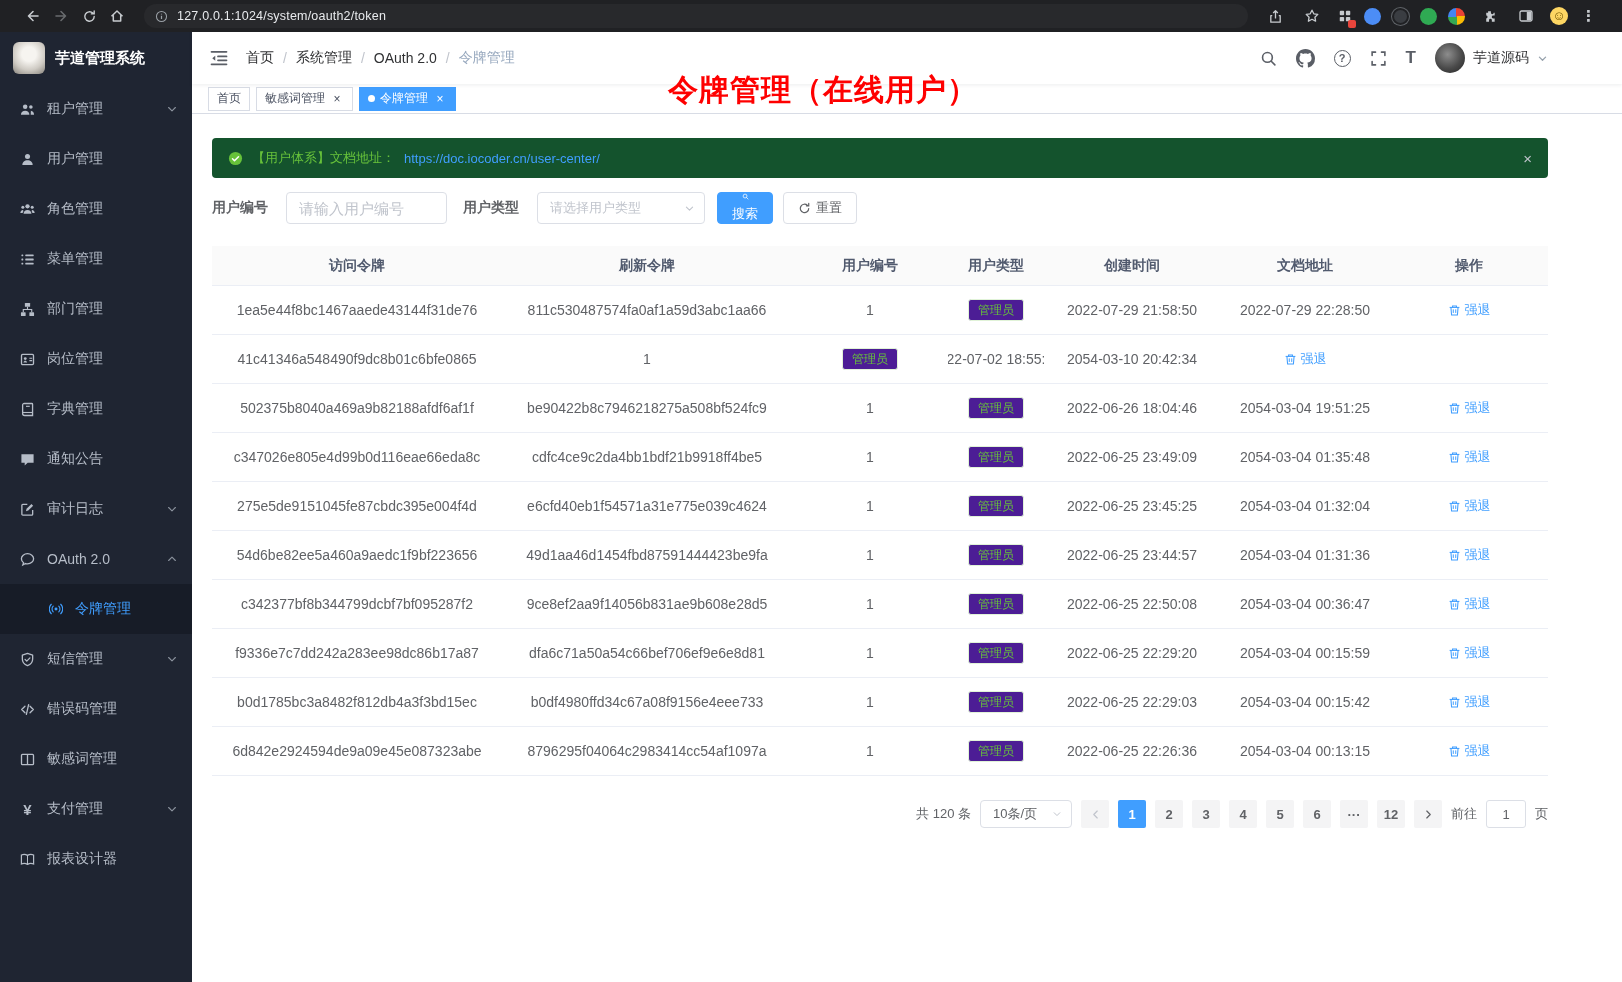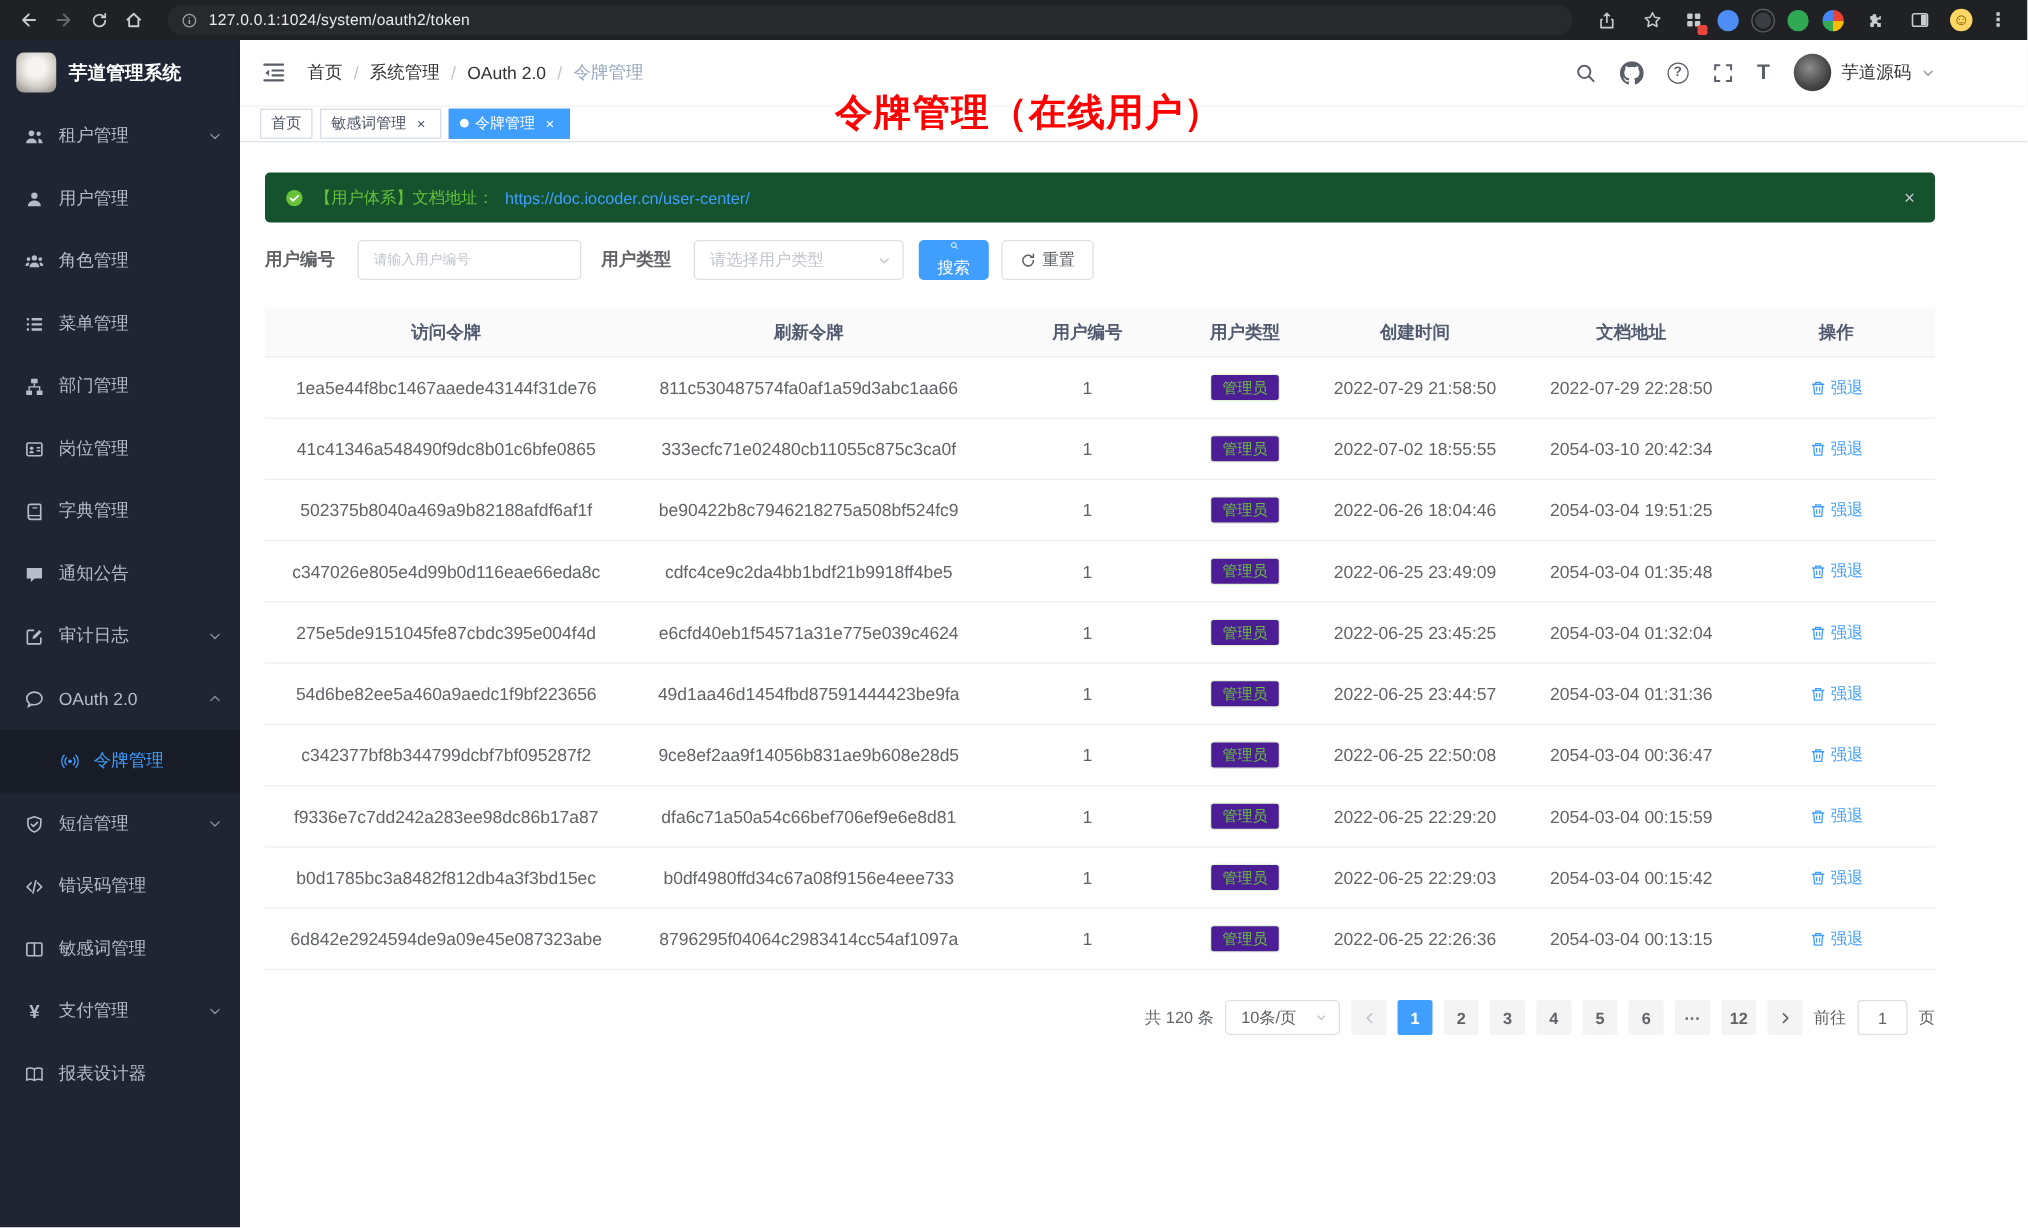--- a/index.html
+++ b/index.html
@@ -1,21 +1,21 @@
 <!DOCTYPE html>
 <html><head>
 <meta charset="utf-8">
 <style>
   * { margin:0; padding:0; box-sizing:border-box; }
   html,body { width:1622px; height:982px; overflow:hidden; }
   body { font-family:"Liberation Sans","DejaVu Sans",sans-serif; background:#fff; position:relative; font-size:14px; }
   svg { display:block; }
 
   
-  .browser-bar { height:32px; background:#202124; display:flex; align-items:center; padding:0 10px; gap:2px; }
+  .browser-bar { height:32px; background:#202124; display:flex; align-items:center; padding:0 20px; gap:2px; }
   .bicon { width:26px; height:26px; display:flex; align-items:center; justify-content:center; color:#c7cbcf; cursor:pointer; border-radius:50%; }
   .bicon.dim { color:#686b6e; }
   .url-bar { flex:1; height:24px; margin:0 12px; background:#28292c; border-radius:12px; display:flex; align-items:center; padding:0 11px; gap:9px; color:#9aa0a6; cursor:text; }
   .url-text { color:#e8eaed; font-size:12.5px; letter-spacing:.2px; }
   .browser-right { display:flex; align-items:center; gap:11px; padding-right:4px; }
   .ext { width:17px; height:17px; border-radius:50%; position:relative; flex-shrink:0; }
   .ext.grid { background:transparent; color:#c7cbcf; display:flex; align-items:center; justify-content:center; }
   .ext .badge-dot { position:absolute; right:-3px; bottom:-3px; width:8px; height:8px; background:#e8453c; border-radius:2px; }
   .ext.blue { background:#4c8df6; }
   .ext.dark { background:#3a3d42; border:2px solid #202124; box-shadow:0 0 0 1px #5f6368; }
@@ -69,21 +69,21 @@
 
   
   .content { flex:1; padding:24px 74px 0 20px; background:#fff; overflow:hidden; }
   .alert { height:40px; background:#14532d; border-radius:4px; display:flex; align-items:center; gap:9px; padding:0 16px; }
   .alert-text { color:#67c23a; font-size:13px; }
   .alert-link { color:#409eff; font-size:13px; text-decoration:none; cursor:pointer; }
   .alert-close { margin-left:auto; color:#c0c4cc; font-size:15px; cursor:pointer; }
 
   .filters { margin-top:14px; display:flex; align-items:center; }
   .flabel { font-size:14px; font-weight:700; color:#606266; margin-right:18px; white-space:nowrap; }
-  .f-input { width:179px; height:32px; border:1px solid #dcdfe6; border-radius:4px; padding:0 12px; font-size:11px; color:#606266; outline:none; font-family:inherit; margin-right:16px; }
+  .f-input { width:161px; height:32px; border:1px solid #dcdfe6; border-radius:4px; padding:0 12px; font-size:15px; color:#606266; outline:none; font-family:inherit; margin-right:16px; }
   .f-input::placeholder { color:#c0c4cc; }
   .f-select { width:168px; height:32px; border:1px solid #dcdfe6; border-radius:4px; background:#fff; display:flex; align-items:center; justify-content:space-between; padding:0 9px 0 12px; font-size:13px; color:#c0c4cc; cursor:pointer; margin-right:12px; }
   .f-select .selcaret { color:#c0c4cc; }
   .btn { height:32px; border-radius:4px; display:inline-flex; align-items:center; gap:5px; font-size:13px; padding:0 14px; cursor:pointer; border:1px solid transparent; font-family:inherit; }
   .btn.primary { background:#409eff; border-color:#409eff; color:#fff; margin-right:10px;flex-direction:column; }
   .btn.plain { background:#fff; border-color:#dcdfe6; color:#606266; }
 
   
   .table { margin-top:22px; }
   .tgrid { display:grid; grid-template-columns:290px 290px 156px 96px 176px 170px 1fr; }
@@ -499,21 +499,20 @@
                     <path d="M3.6 4.2l.8 9.4h7.2l.8-9.4" fill="none" stroke="currentColor" stroke-width="1.3"></path>
                     <path d="M6.5 6.6v4.4M9.5 6.6v4.4" stroke="currentColor" stroke-width="1.2"></path>
                   </svg>
                   <span class="fl-label">强退</span>
                 </a>
             </div>
           </div>
 
           <div class="t-row tgrid">
             <div class="cell c-access">41c41346a548490f9dc8b01c6bfe0865</div>
-            <div class="cell c-refresh">333ecfc71e02480cb11055c875c3ca0f</div>
             <div class="cell c-uid">1</div>
             <div class="cell c-utype">
                 <span class="badge">管理员</span>
               </div>
             <div class="cell c-created">2022-07-02 18:55:55</div>
             <div class="cell c-expire">2054-03-10 20:42:34</div>
             <div class="cell c-action">
               <a class="force-logout">
                   <svg width="13" height="13" viewBox="0 0 16 16">
                     <path d="M2 4.2h12" stroke="currentColor" stroke-width="1.3"></path>

